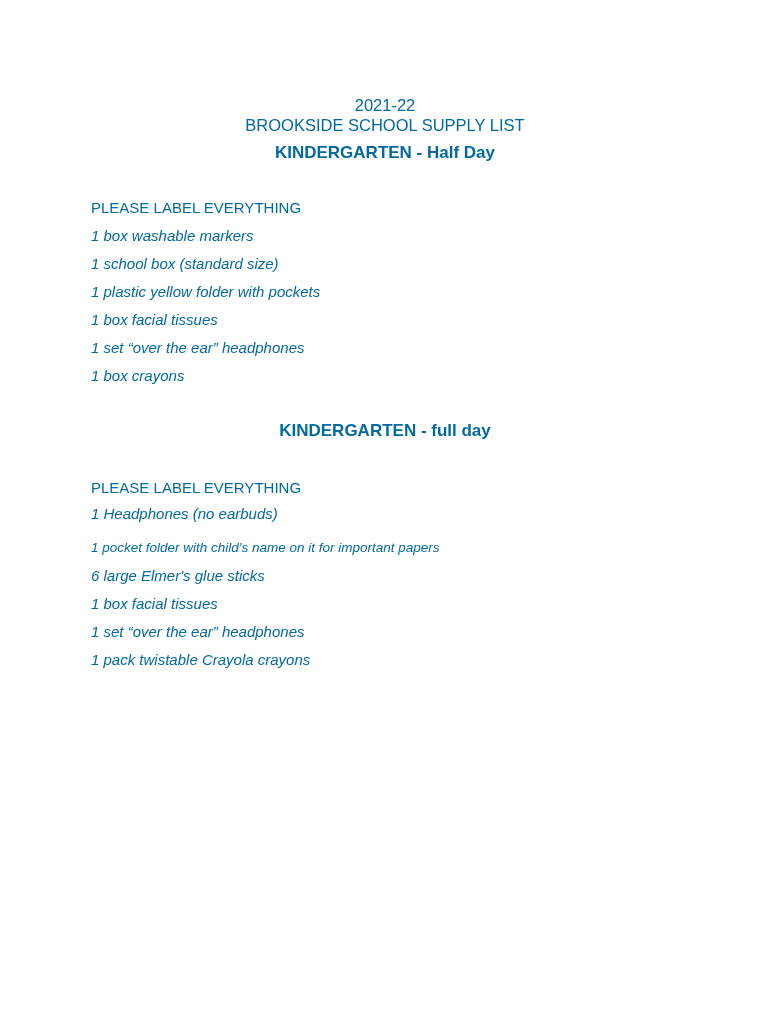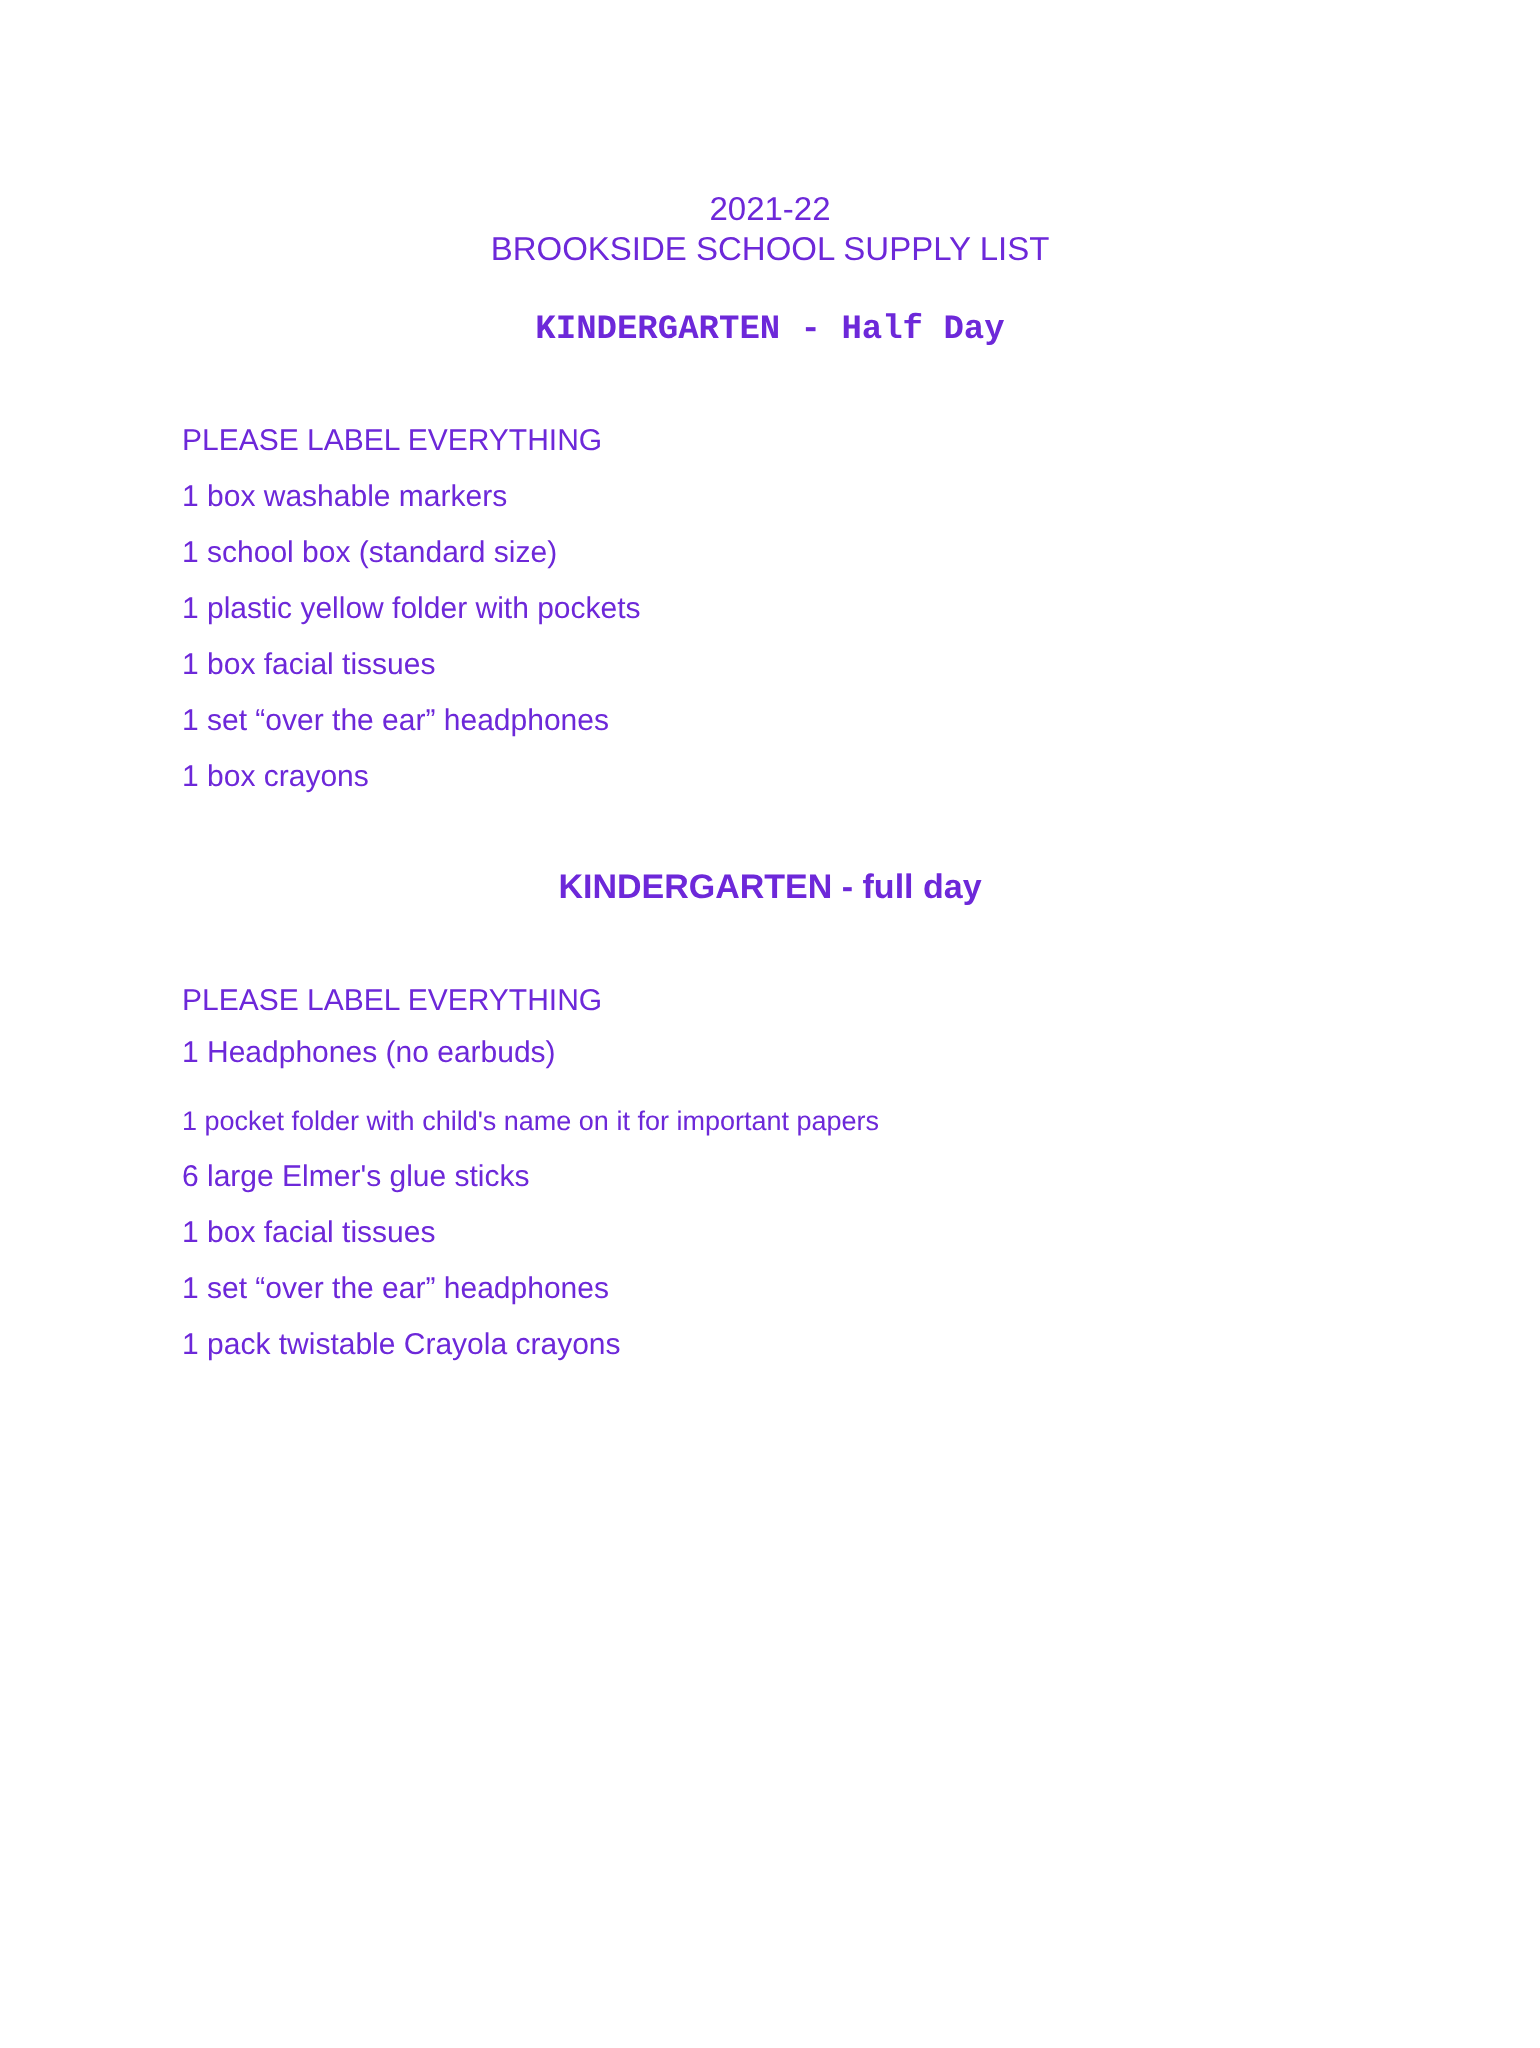--- a/index.html
+++ b/index.html
@@ -6,21 +6,21 @@
     margin: 0;
     padding: 0;
     background: #ffffff;
   }
   .page {
     position: relative;
     width: 770px;
     height: 1024px;
     background: #ffffff;
     font-family: "Liberation Sans", sans-serif;
-    color: #6d28d9;
+    color: #0369a1;
     overflow: hidden;
   }
   .header-block {
     padding-top: 95px;
     text-align: center;
   }
   .header-year {
     font-size: 16.5px;
     line-height: 20px;
   }
@@ -28,22 +28,21 @@
     font-size: 16.5px;
     line-height: 20px;
   }
   .section-title {
     font-size: 17px;
     font-weight: bold;
     line-height: 22px;
     text-align: center;
   }
   .section-title.first {
-    margin-top: 20px;
-    font-family: Liberation Mono, monospace;
+    margin-top: 7px;
   }
   .section-title.second {
     margin-top: 34px;
   }
   .content {
     margin-left: 91px;
     margin-right: 60px;
   }
   .label-everything {
     font-size: 15px;
@@ -55,20 +54,21 @@
     margin-bottom: 8px;
   }
   .label-everything.second {
     margin-top: 36px;
     margin-bottom: 6px;
   }
   .supply-item {
     font-size: 15px;
     line-height: 20px;
     margin-bottom: 8px;
+    font-style: italic;
   }
   .supply-item.small {
     font-size: 13.5px;
     margin-top: 14px;
   }
 </style>
 </head>
 <body>
 
 <div class="page">

